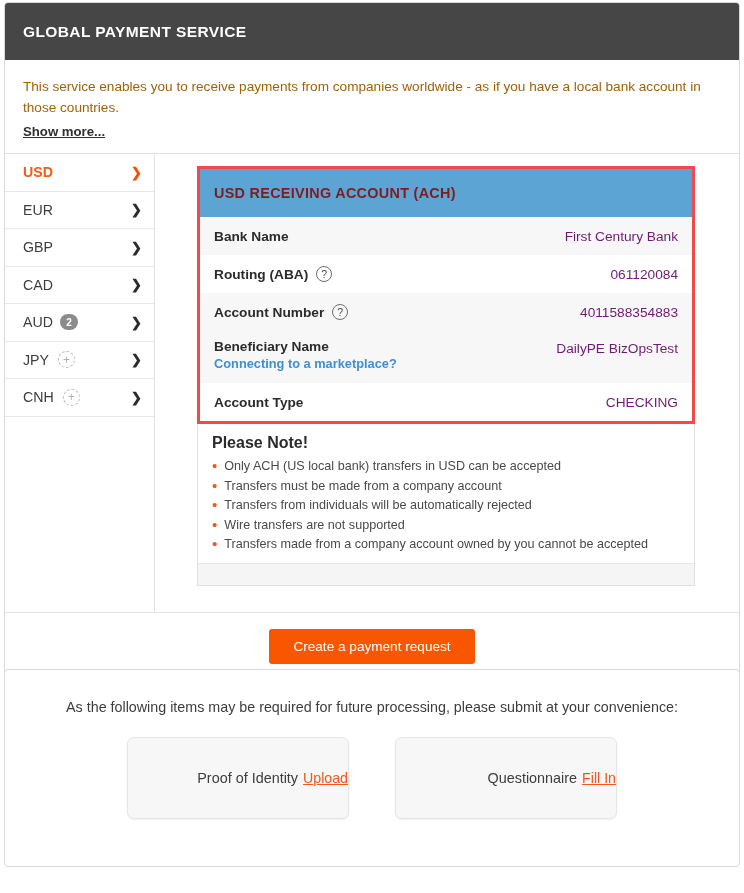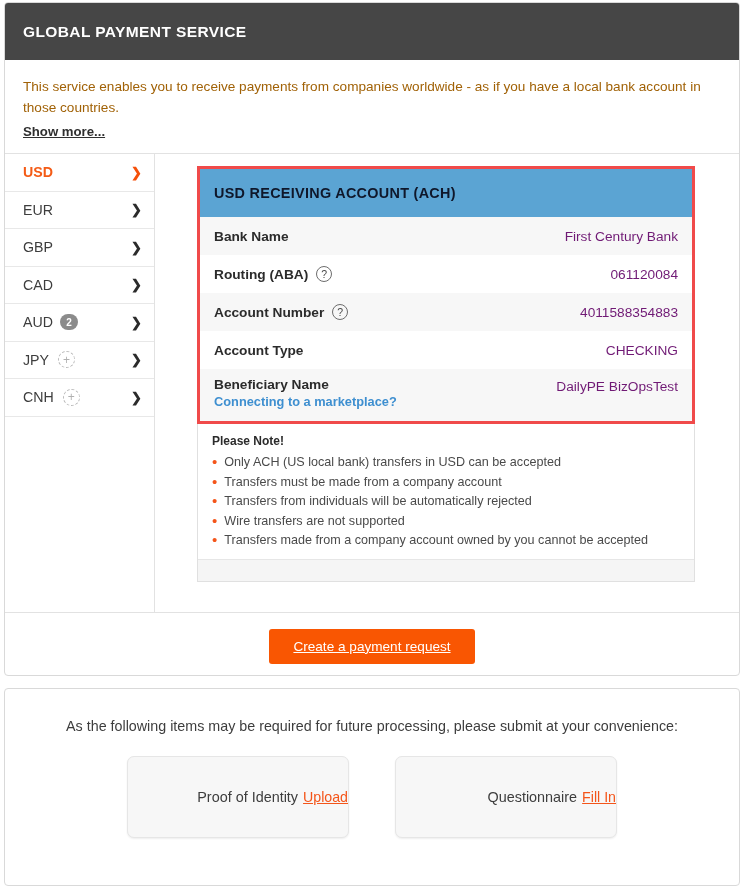--- a/index.html
+++ b/index.html
@@ -24,21 +24,21 @@
   
   .card {
     position: absolute;
     left: 4px;
     width: 736px;
     background: #ffffff;
     border: 1px solid #d9d9d9;
     border-radius: 4px;
   }
   .card-main { top: 2px; height: 674px; }
-  .card-docs { top: 688px; height: 198px; }
+  .card-docs { top: 669px; height: 198px; }
 
   
   .header-bar {
     height: 57px;
     background: #464646;
     display: flex;
     align-items: center;
     padding: 0 0 0 18px;
     border-radius: 3px 3px 0 0;
   }
@@ -146,21 +146,21 @@
     background: #ffffff;
   }
   .acct-head {
     background: #5ba4d3;
     height: 48px;
     display: flex;
     align-items: center;
     padding: 0 0 0 14px;
   }
   .acct-head-title {
-    color: #0f172a;
+    color: #7f1d1d;
     font-size: 14.4px;
     font-weight: bold;
     letter-spacing: 0.3px;
   }
   .acct-row {
     display: flex;
     align-items: center;
     min-height: 38px;
     padding: 0 14px;
     background: #ffffff;
@@ -205,21 +205,21 @@
   }
 
   
   .note-box {
     border: 1px solid #e0e0e0;
     border-top: none;
     background: #ffffff;
     padding: 10px 14px 0 14px;
   }
   .note-title {
-    font-size: 12px;
+    font-size: 16px;
     font-weight: bold;
     color: #2b2b2b;
     margin-bottom: 5px;
   }
   .note-item {
     display: flex;
     align-items: flex-start;
     font-size: 12.6px;
     color: #4a4a4a;
     line-height: 19.5px;
@@ -247,21 +247,20 @@
   }
   .cta-btn {
     background: #f95602;
     color: #ffffff;
     font-size: 13.6px;
     border: none;
     border-radius: 3px;
     padding: 10px 24px;
     cursor: pointer;
     font-family: "Liberation Sans", sans-serif;
-    text-decoration: underline;
   }
 
   
   .docs-inner {
     padding: 26px 30px 0 30px;
     text-align: center;
   }
   .docs-note {
     font-size: 14.3px;
     line-height: 23px;
@@ -384,37 +383,37 @@
               </div>
               <div class="acct-row alt">
                 <div>
                   <div class="acct-key">
                     <span>Account Number</span>
                     <span class="help-icon">?</span>
                   </div>
                 </div>
                 <div class="acct-val">4011588354883</div>
               </div>
-              <div class="acct-row">
-                <div>
-                  <div class="acct-key">
-                    <span>Account Type</span>
-                  </div>
-                </div>
-                <div class="acct-val">CHECKING</div>
-              </div>
               <div class="acct-row alt tall">
                 <div>
                   <div class="acct-key">
                     <span>Beneficiary Name</span>
                   </div>
                   <span class="mkt-link">Connecting to a marketplace?</span>
                 </div>
                 <div class="acct-val">DailyPE BizOpsTest</div>
               </div>
+              <div class="acct-row">
+                <div>
+                  <div class="acct-key">
+                    <span>Account Type</span>
+                  </div>
+                </div>
+                <div class="acct-val">CHECKING</div>
+              </div>
             </div>
         </div>
 
         <div class="note-box">
           <div class="note-title">Please Note!</div>
           <div id="note-items">
               <div class="note-item">
                 <span class="note-bullet">•</span>
                 <span>Only ACH (US local bank) transfers in USD can be accepted</span>
               </div>

